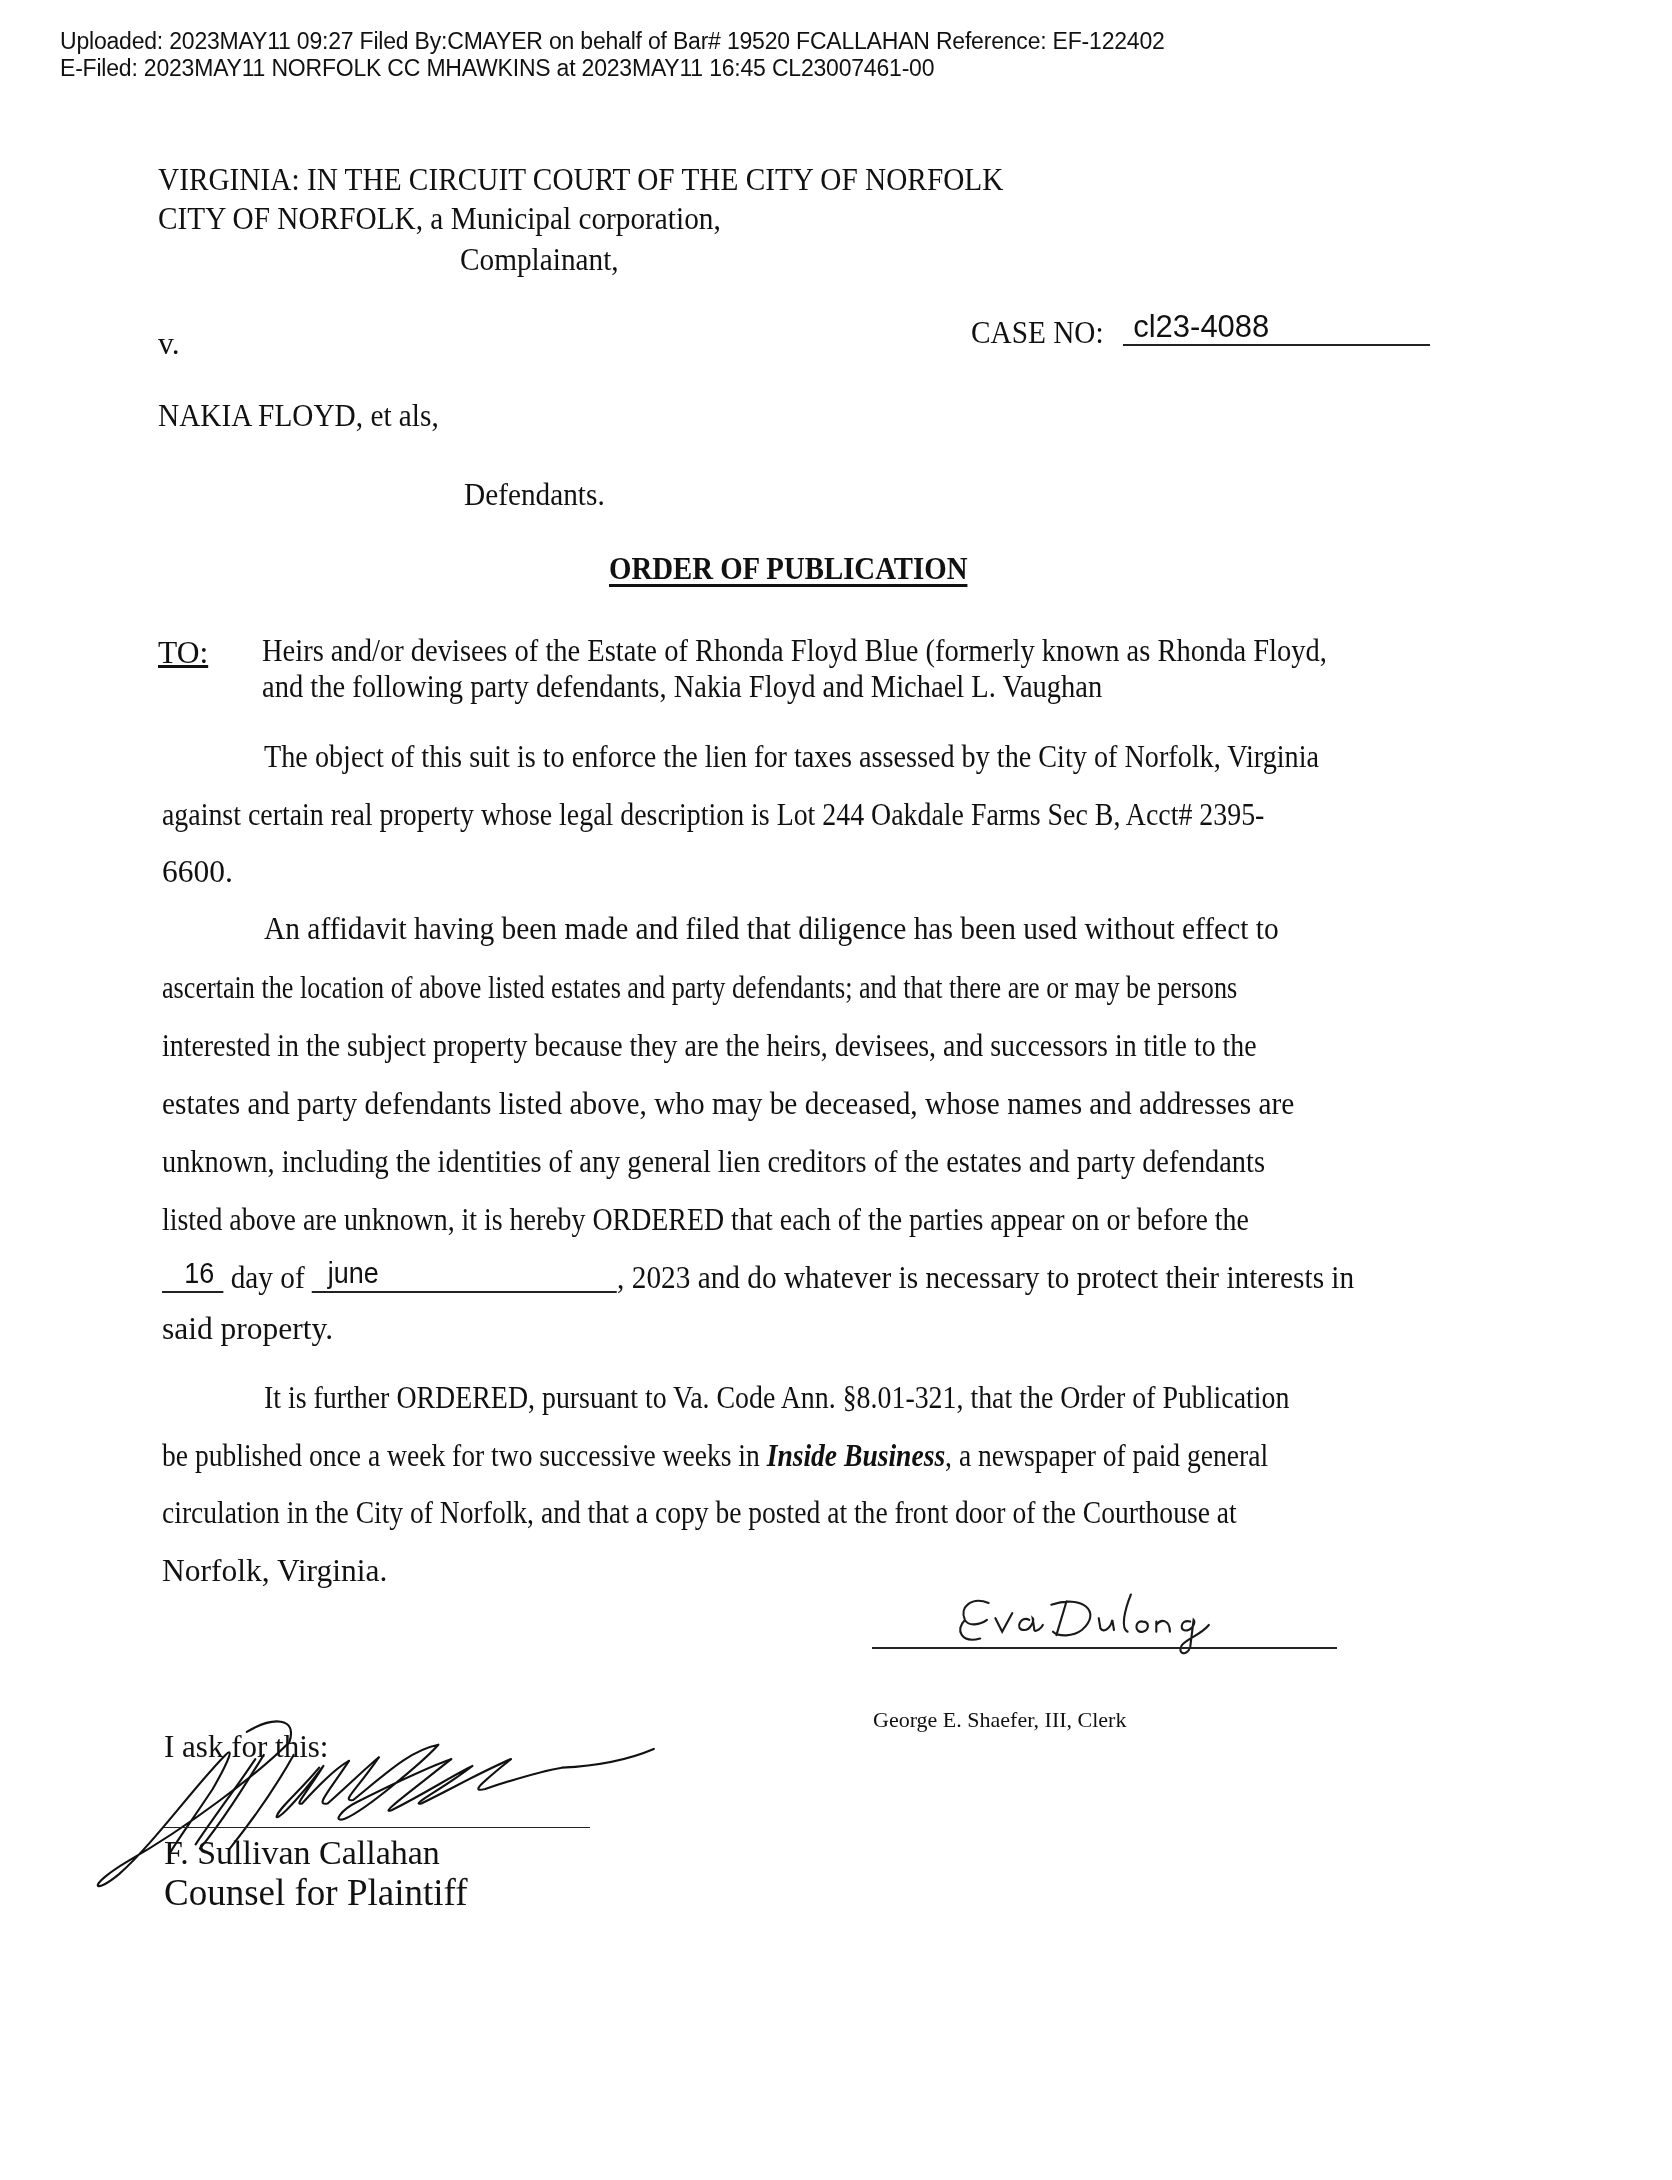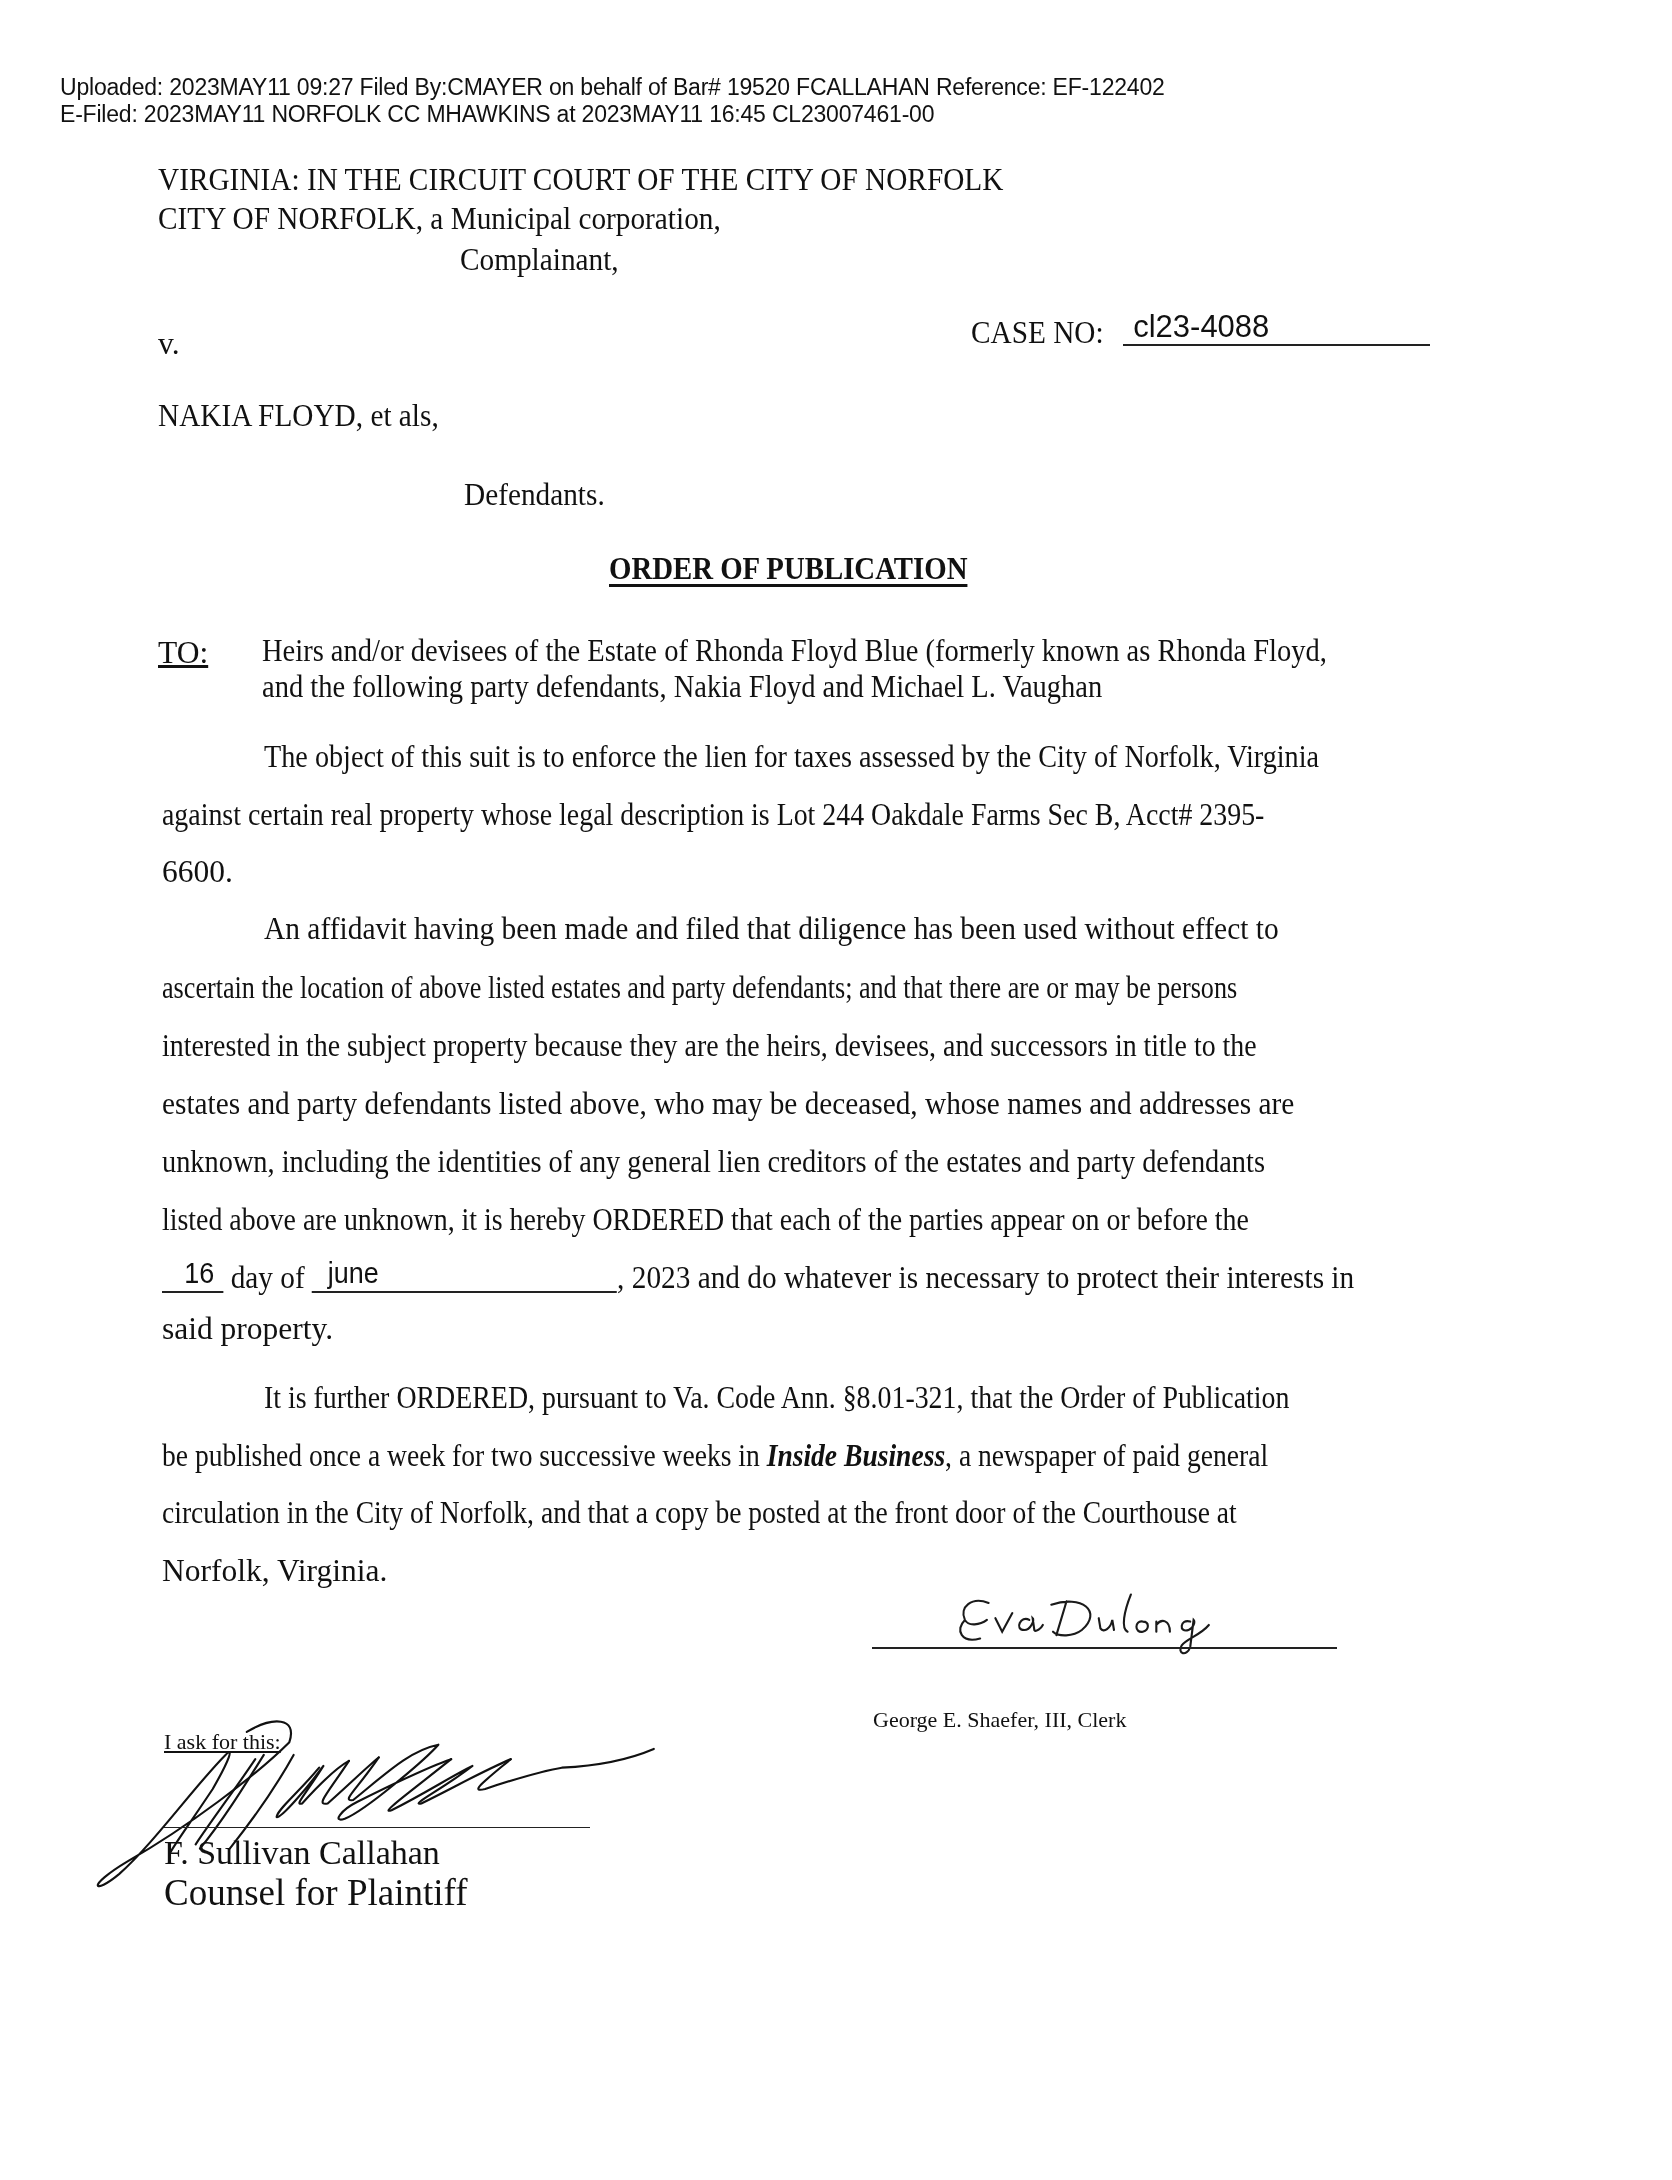--- a/index.html
+++ b/index.html
@@ -2,21 +2,21 @@
 <html style="font-size:13.6px"><head>
   <meta charset="utf-8">
   <style>
     html, body { margin: 0; padding: 0; background: #ffffff; }
     body {
       width: 1673px; height: 2181px; position: relative; overflow: hidden;
       color: #111; font-family: "Liberation Serif", serif;
     }
     .stamp {
       position: absolute; left: 60px; font-family: "Liberation Sans", sans-serif;
-      font-size: 23px; color: #111; letter-spacing: -0.2px; white-space: nowrap; margin-top: 46px;
+      font-size: 23px; color: #111; letter-spacing: -0.2px; white-space: nowrap;
     }
     .stamp.l1 { top: 28px; }
     .stamp.l2 { top: 55px; }
 
     .t { position: absolute; white-space: nowrap; font-size: 31.5px; line-height: 1; }
     .caption1 { left: 158px; top: 164px; transform: scaleX(0.93); transform-origin: left; }
     .caption2 { left: 158px; top: 203px; transform: scaleX(0.93); transform-origin: left; }
     .complainant { left: 460px; top: 244px; transform: scaleX(0.93); transform-origin: left; }
     .v { left: 158px; top: 328px; }
     .caseno { left: 971px; top: 317px; transform: scaleX(0.93); transform-origin: left; }
@@ -44,21 +44,21 @@
     .blank .fill {
       position: absolute; left: 17px; bottom: 2.6px; font-family: "Liberation Sans", sans-serif;
       font-size: 29px;
     }
     .ital-bold { font-style: italic; font-weight: bold; }
 
     .sig-line-clerk { position: absolute; left: 872px; top: 1647px; width: 465px; border-top: 2.6px solid #222; }
     .clerk-name { left: 873px; top: 1709px; font-size: 22px; }
     .sig-clerk { position: absolute; left: 954px; top: 1586px; }
 
-    .ask { left: 164px; top: 1731px; font-size: 22px; text-decoration: underline; }
+    .ask { left: 164px; top: 1731px; font-size: 31px; }
     .sig-line-counsel { position: absolute; left: 164px; top: 1827px; width: 426px; border-top: 1.7px solid #222; }
     .counsel-name { left: 164px; top: 1836px; font-size: 34px; }
     .counsel-role { left: 164px; top: 1874px; font-size: 37px; }
     .sig-counsel { position: absolute; left: 85px; top: 1708px; }
   </style>
 </head>
 <body>
 
 <div>
   <div class="stamp l1">Uploaded: 2023MAY11 09:27 Filed By:CMAYER on behalf of Bar# 19520 FCALLAHAN Reference: EF-122402</div>

